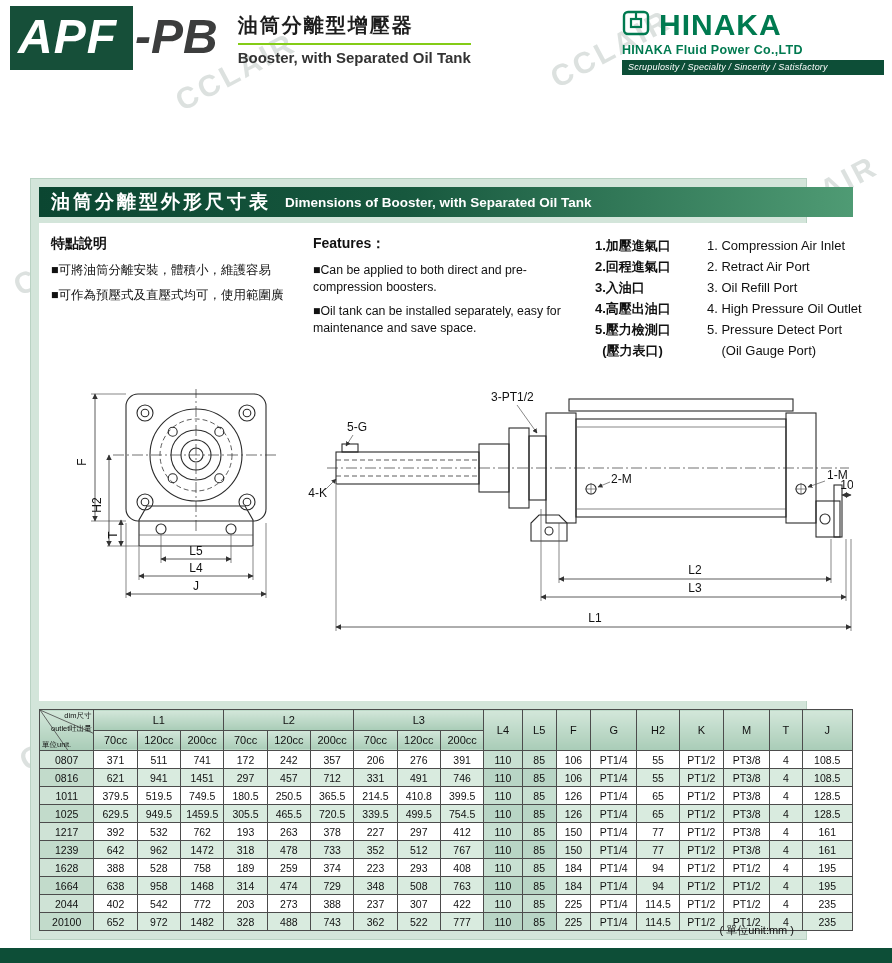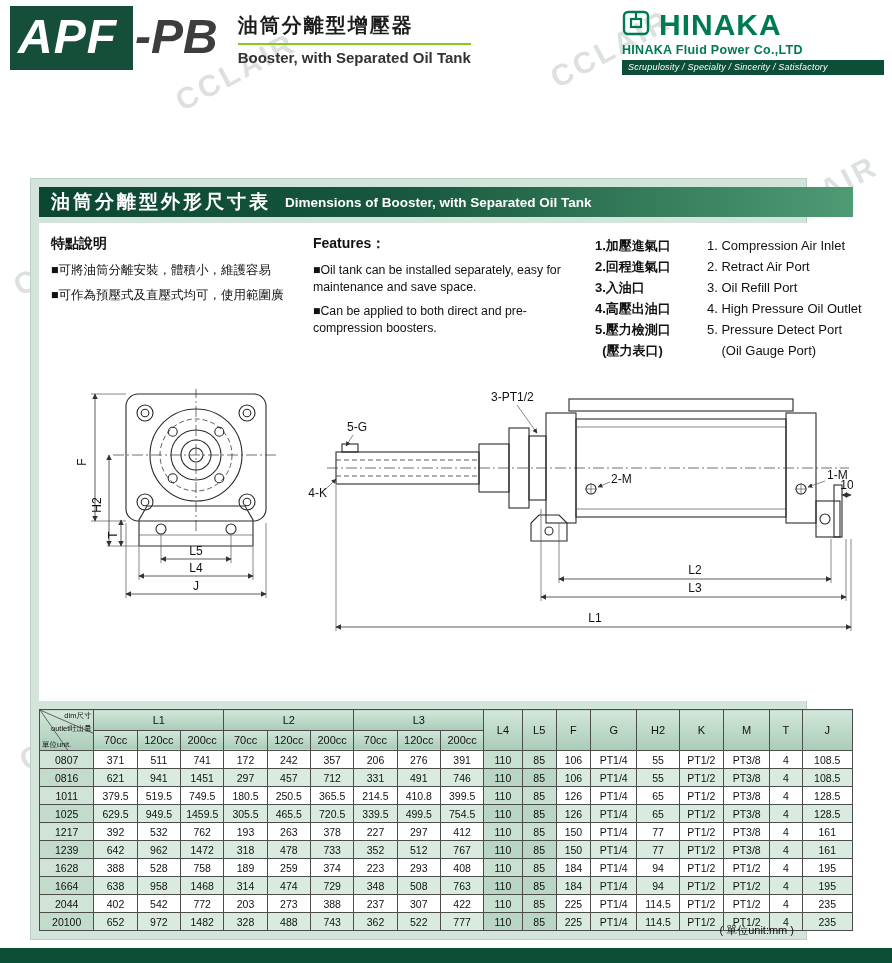--- a/index.html
+++ b/index.html
@@ -130,22 +130,22 @@
         <div class="feat-title">特點說明</div>
         <div>
             <div class="feat-line zh-line">■可將油筒分離安裝，體積小，維護容易</div>
             <div class="feat-line zh-line">■可作為預壓式及直壓式均可，使用範圍廣</div>
           </div>
       </div>
 
       <div class="feat-col feat-en">
         <div class="feat-title">Features：</div>
         <div>
+            <div class="feat-line">■Can be applied to both direct and pre-compression boosters.</div>
             <div class="feat-line">■Oil tank can be installed separately, easy for maintenance and save space.</div>
-            <div class="feat-line">■Can be applied to both direct and pre-compression boosters.</div>
           </div>
       </div>
 
       <div class="feat-col ports-zh">
           <div class="port-line zh-port">1.加壓進氣口</div>
           <div class="port-line zh-port">2.回程進氣口</div>
           <div class="port-line zh-port">3.入油口</div>
           <div class="port-line zh-port">4.高壓出油口</div>
           <div class="port-line zh-port">5.壓力檢測口</div>
           <div class="port-line zh-port">  (壓力表口)</div>

